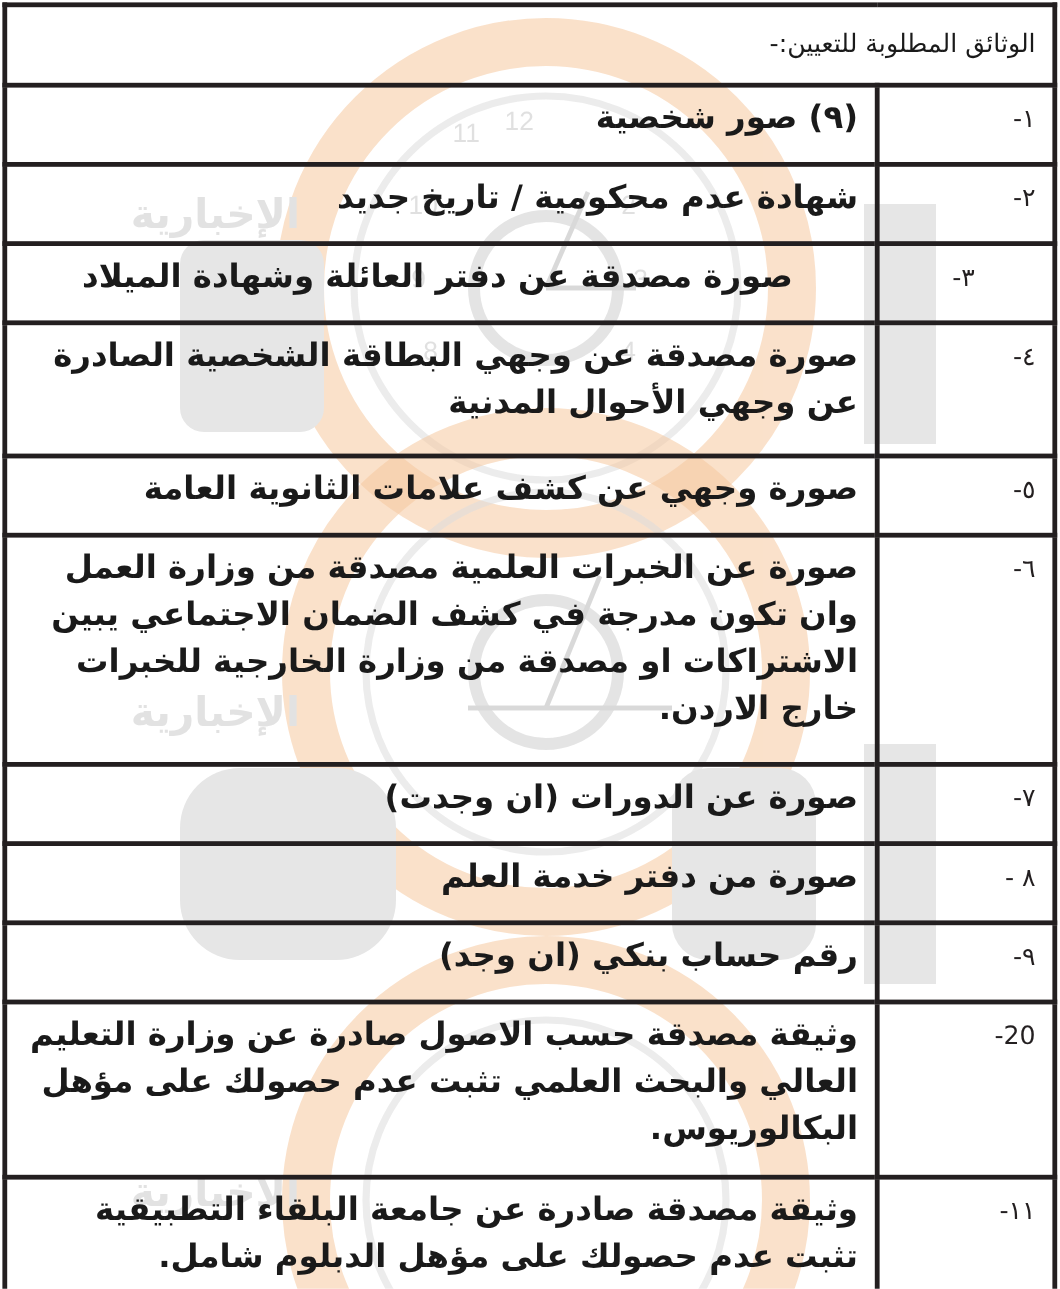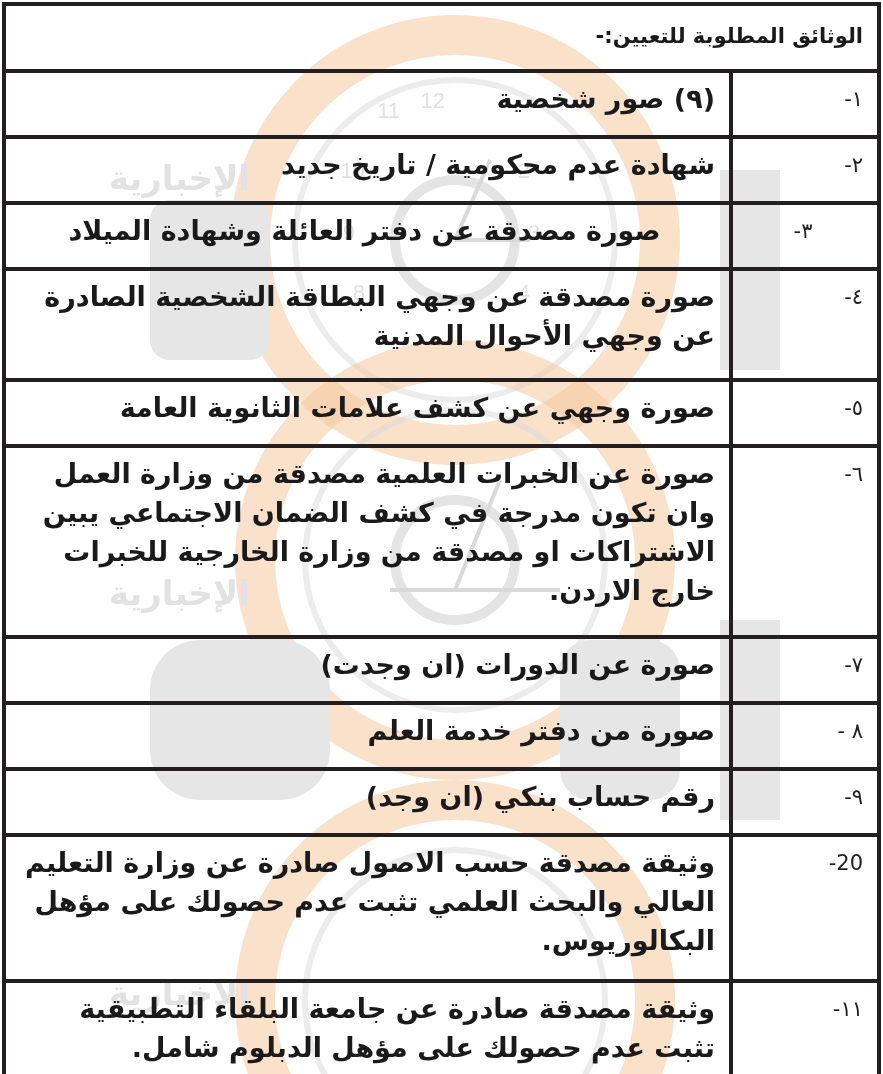--- a/index.html
+++ b/index.html
@@ -31,21 +31,21 @@
       direction: rtl;
     }
     .doc-table td {
       border: 4px solid #231f20;
       vertical-align: top;
       padding: 0;
     }
     .header-cell {
       height: 53px;
       font-size: 21px;
-      font-weight: bold;
+      font-weight: normal;
       padding: 10px 14px 0 10px !important;
       line-height: 40px;
     }
     .num-cell {
       width: 120px;
       text-align: right;
       font-size: 21px;
       font-weight: normal;
       padding: 6px 14px 0 10px !important;
       line-height: 40px;

